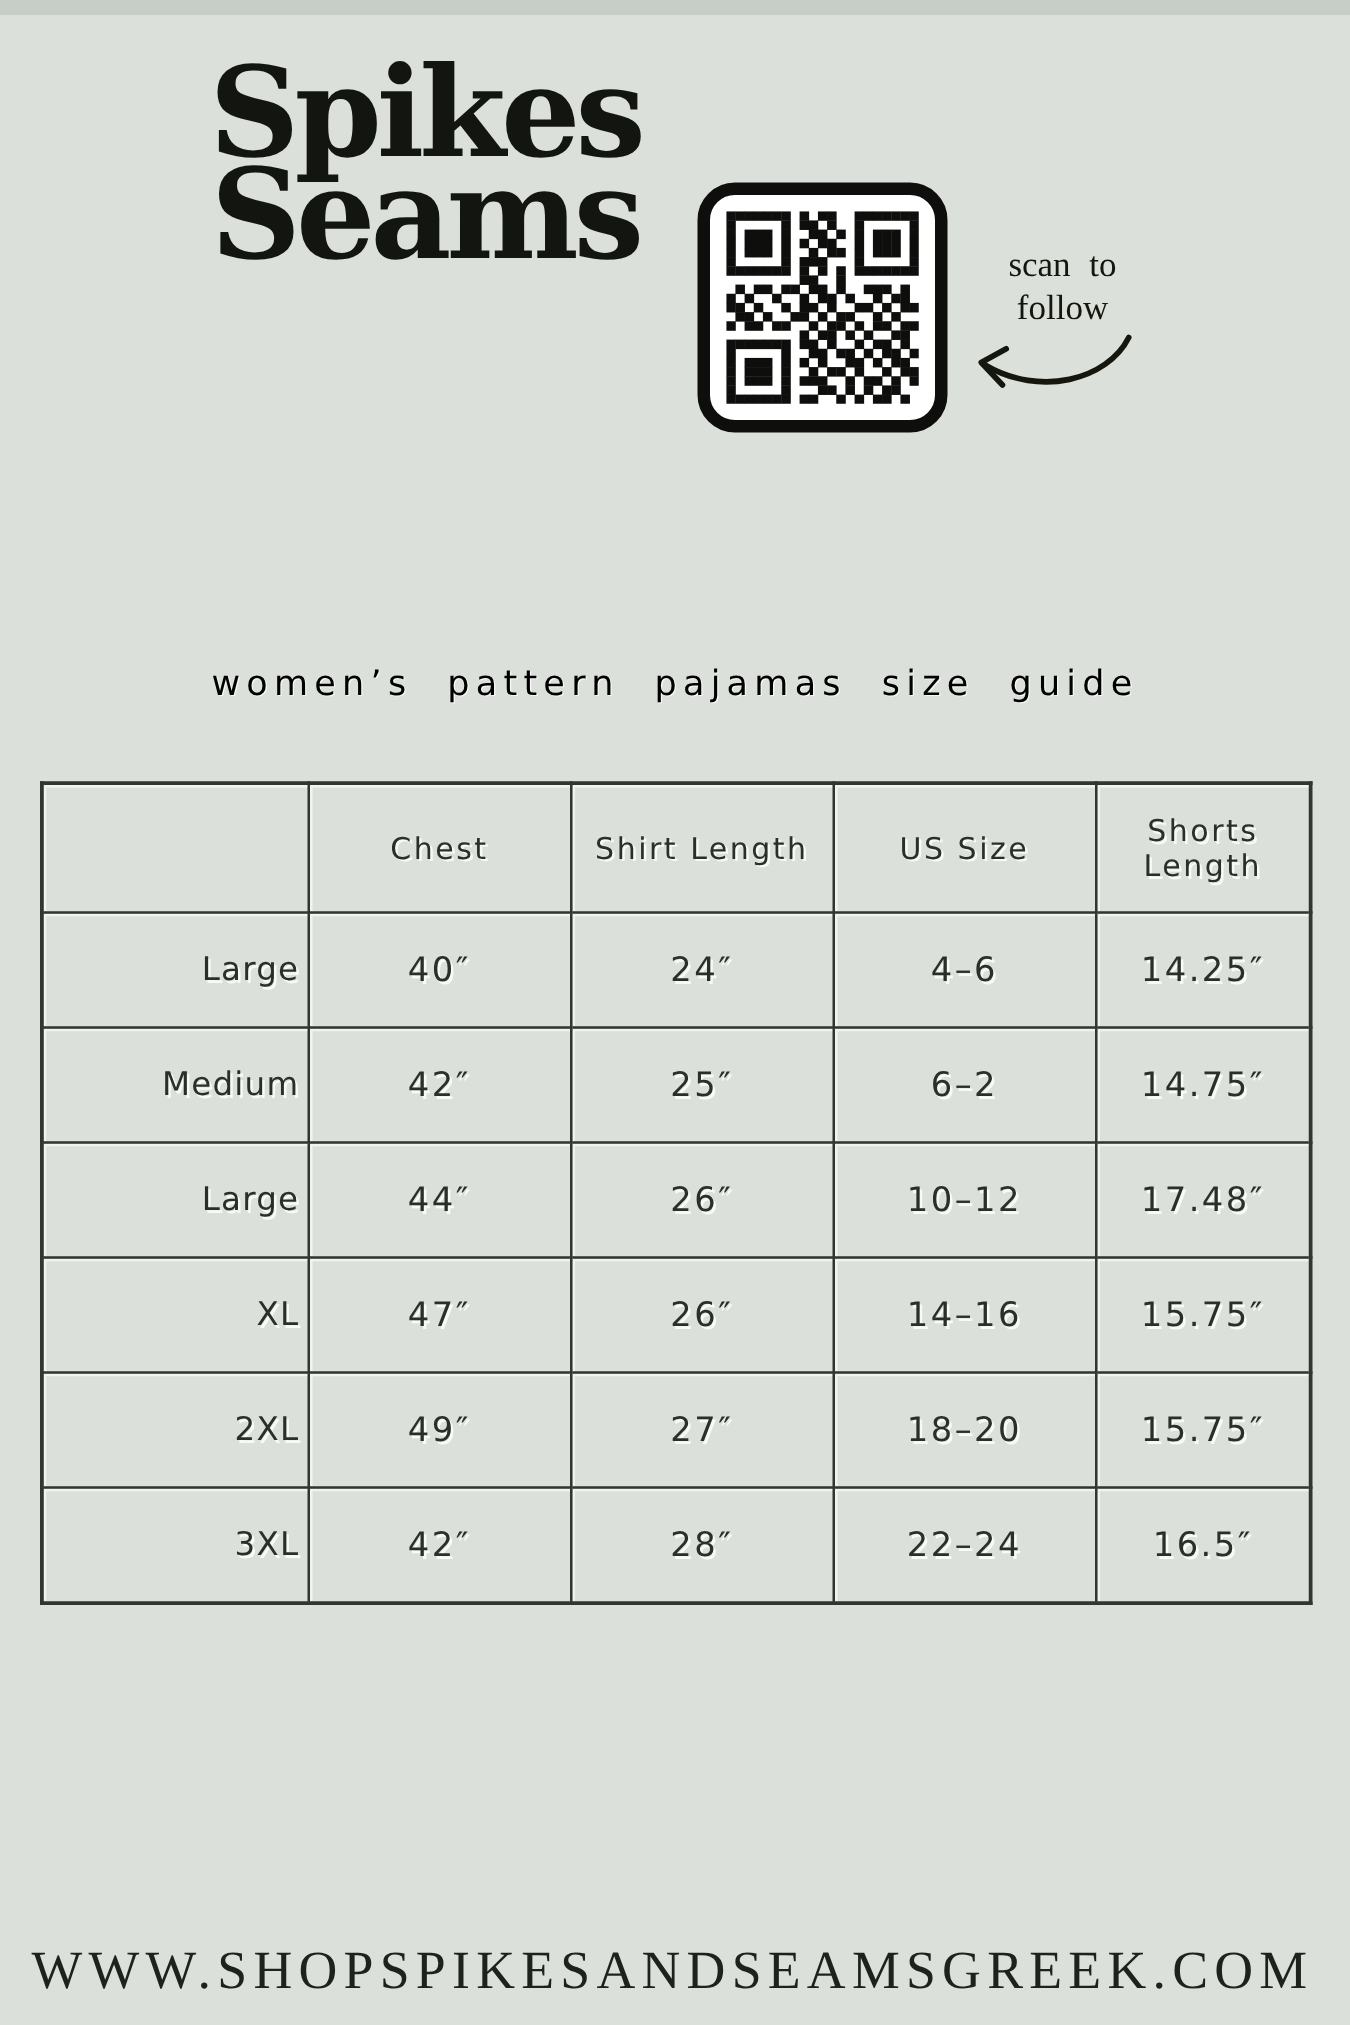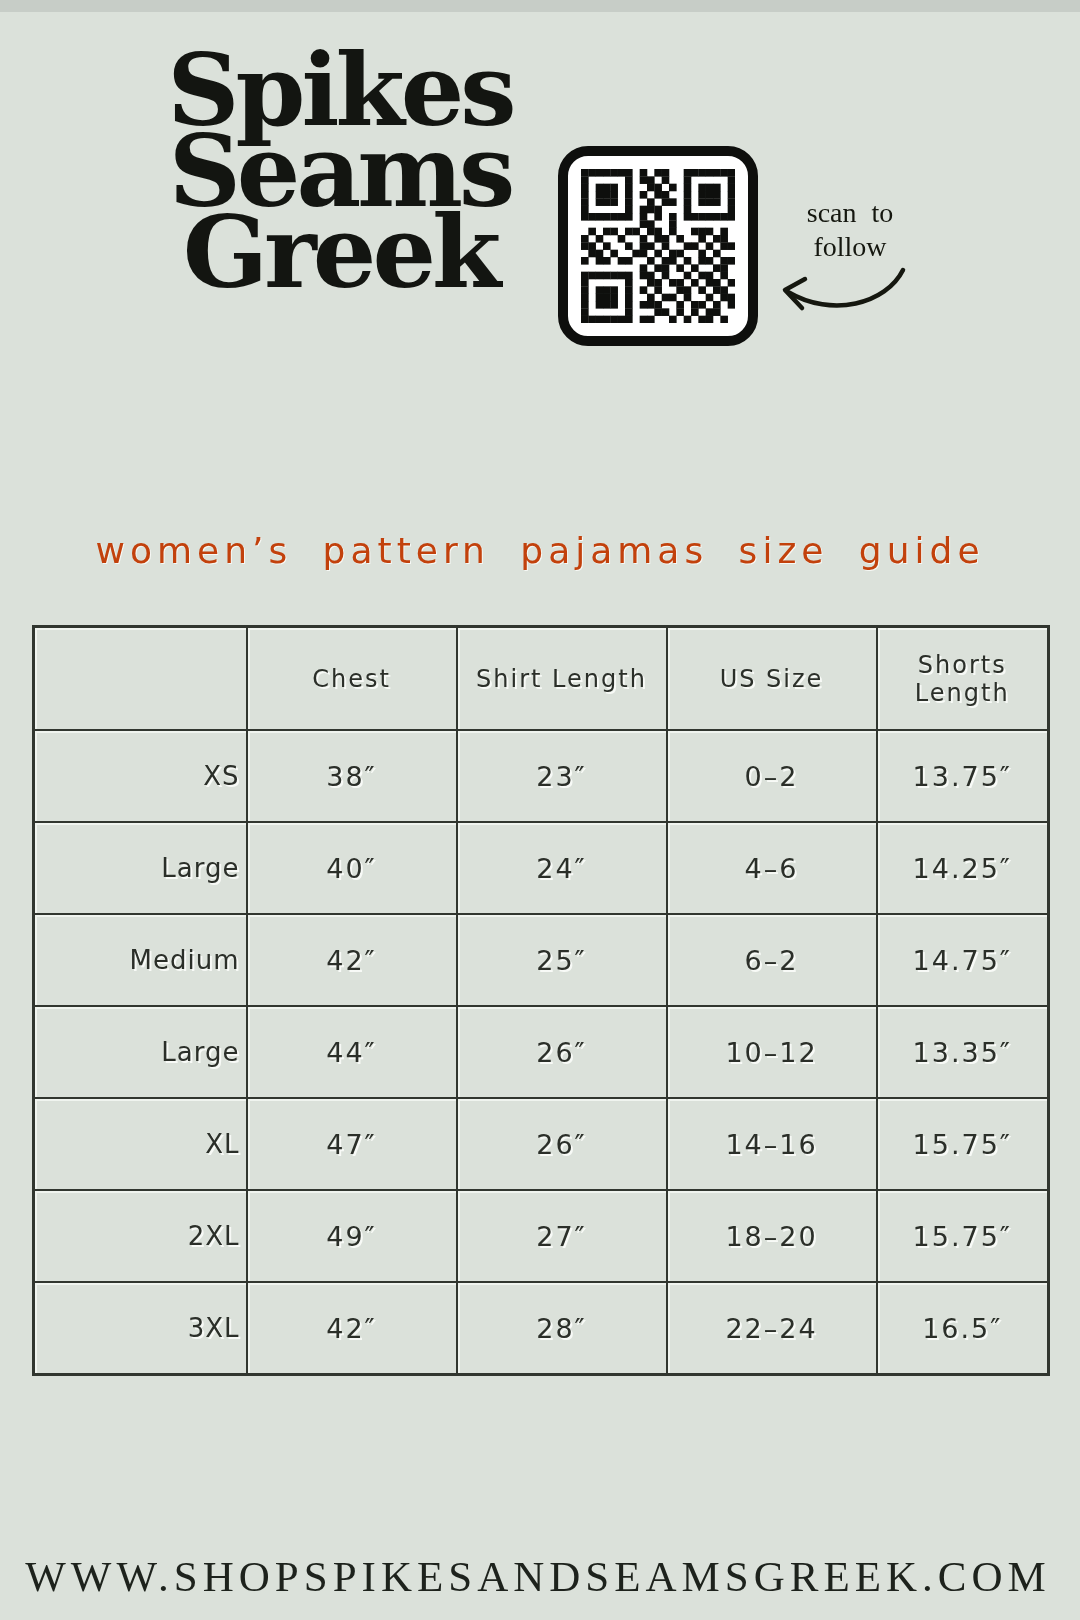--- a/index.html
+++ b/index.html
@@ -49,24 +49,24 @@
   }
   .arrow-wrap{
     position:absolute;left:768px;top:250px;width:145px;height:62px;
   }
   .arrow-wrap svg{width:100%;height:100%;display:block;}
 
   
   .guide-title{
     position:absolute;left:0;right:0;top:518px;
     text-align:center;
-    font-size:36px;
+    font-size:28px;
     letter-spacing:5px;
     word-spacing:14px;
-    color:#c2410c;
+    color:#000000;
     text-shadow:1px 1px 0 rgba(250,252,249,0.85);
   }
 
   
   table.size-table{
     position:absolute;left:32px;top:613px;
     width:1015px;
     border-collapse:collapse;
     table-layout:fixed;
   }
@@ -115,21 +115,20 @@
   }
 </style>
 </head>
 <body>
 
 <div class="canvas">
 
   <div class="logo">
     <div>Spikes</div>
     <div>Seams</div>
-    <div>Greek</div>
   </div>
 
   <div class="qr-frame">
     <svg id="qr-svg" viewBox="0 0 210 210" xmlns="http://www.w3.org/2000/svg">
         <rect x="0" y="0" width="10.4" height="10.4" fill="#0e0f0d"></rect>
         <rect x="10" y="0" width="10.4" height="10.4" fill="#0e0f0d"></rect>
         <rect x="20" y="0" width="10.4" height="10.4" fill="#0e0f0d"></rect>
         <rect x="30" y="0" width="10.4" height="10.4" fill="#0e0f0d"></rect>
         <rect x="40" y="0" width="10.4" height="10.4" fill="#0e0f0d"></rect>
         <rect x="50" y="0" width="10.4" height="10.4" fill="#0e0f0d"></rect>
@@ -393,46 +392,39 @@
       <tr>
         <th></th>
         <th>Chest</th>
         <th>Shirt Length</th>
         <th>US Size</th>
         <th class="shorts-col">Shorts Length</th>
       </tr>
     </thead>
     <tbody>
       <tr>
-        <td class="rowlabel">XS</td>
-        <td>38″</td>
-        <td>23″</td>
-        <td>0–2</td>
-        <td>13.75″</td>
-      </tr>
-      <tr>
         <td class="rowlabel">Large</td>
         <td>40″</td>
         <td>24″</td>
         <td>4–6</td>
         <td>14.25″</td>
       </tr>
       <tr>
         <td class="rowlabel">Medium</td>
         <td>42″</td>
         <td>25″</td>
         <td>6–2</td>
         <td>14.75″</td>
       </tr>
       <tr>
         <td class="rowlabel">Large</td>
         <td>44″</td>
         <td>26″</td>
         <td>10–12</td>
-        <td>13.35″</td>
+        <td>17.48″</td>
       </tr>
       <tr>
         <td class="rowlabel">XL</td>
         <td>47″</td>
         <td>26″</td>
         <td>14–16</td>
         <td>15.75″</td>
       </tr>
       <tr>
         <td class="rowlabel">2XL</td>

